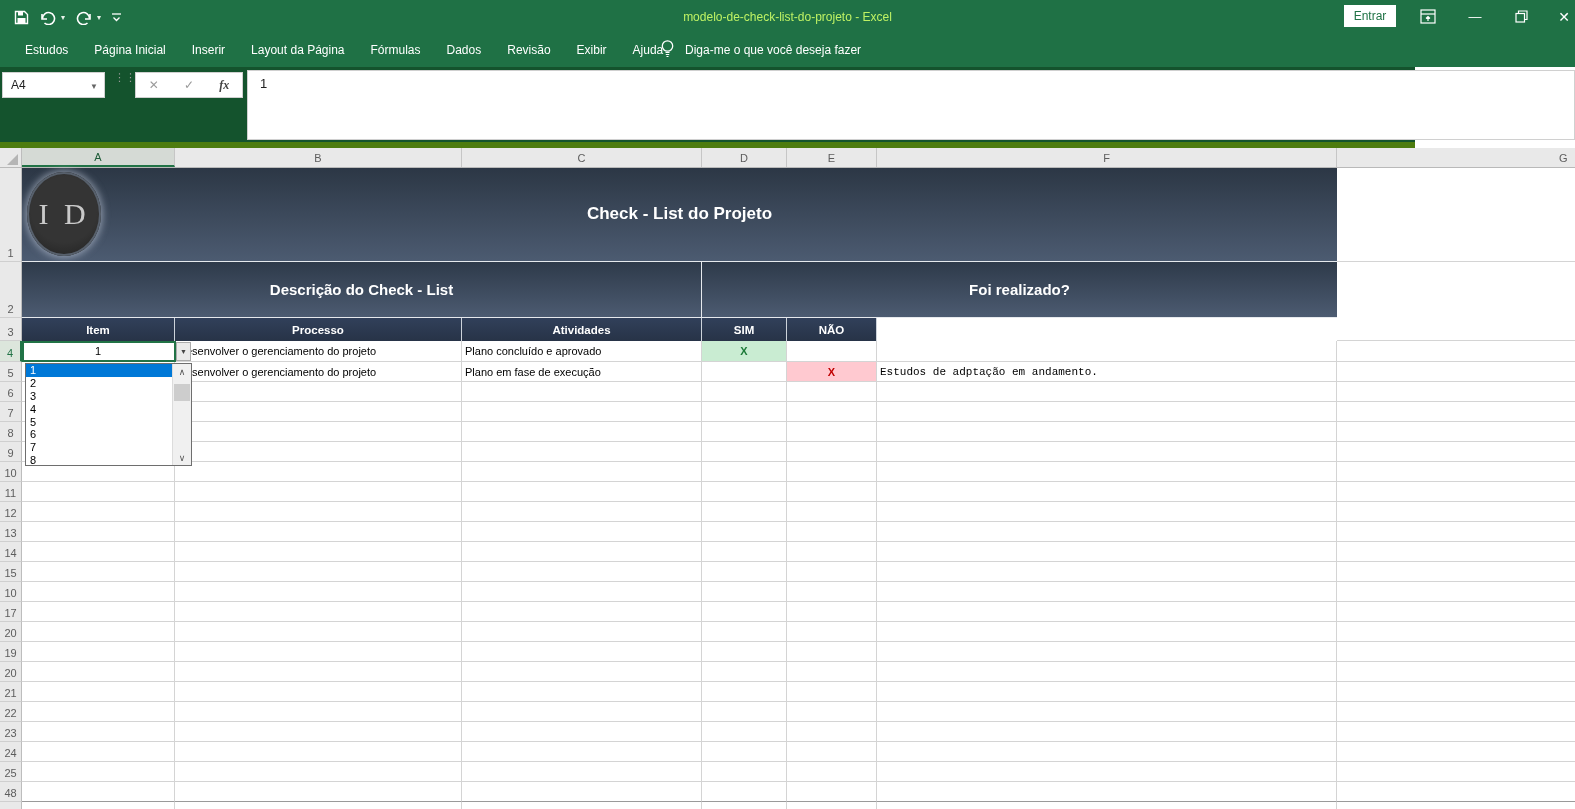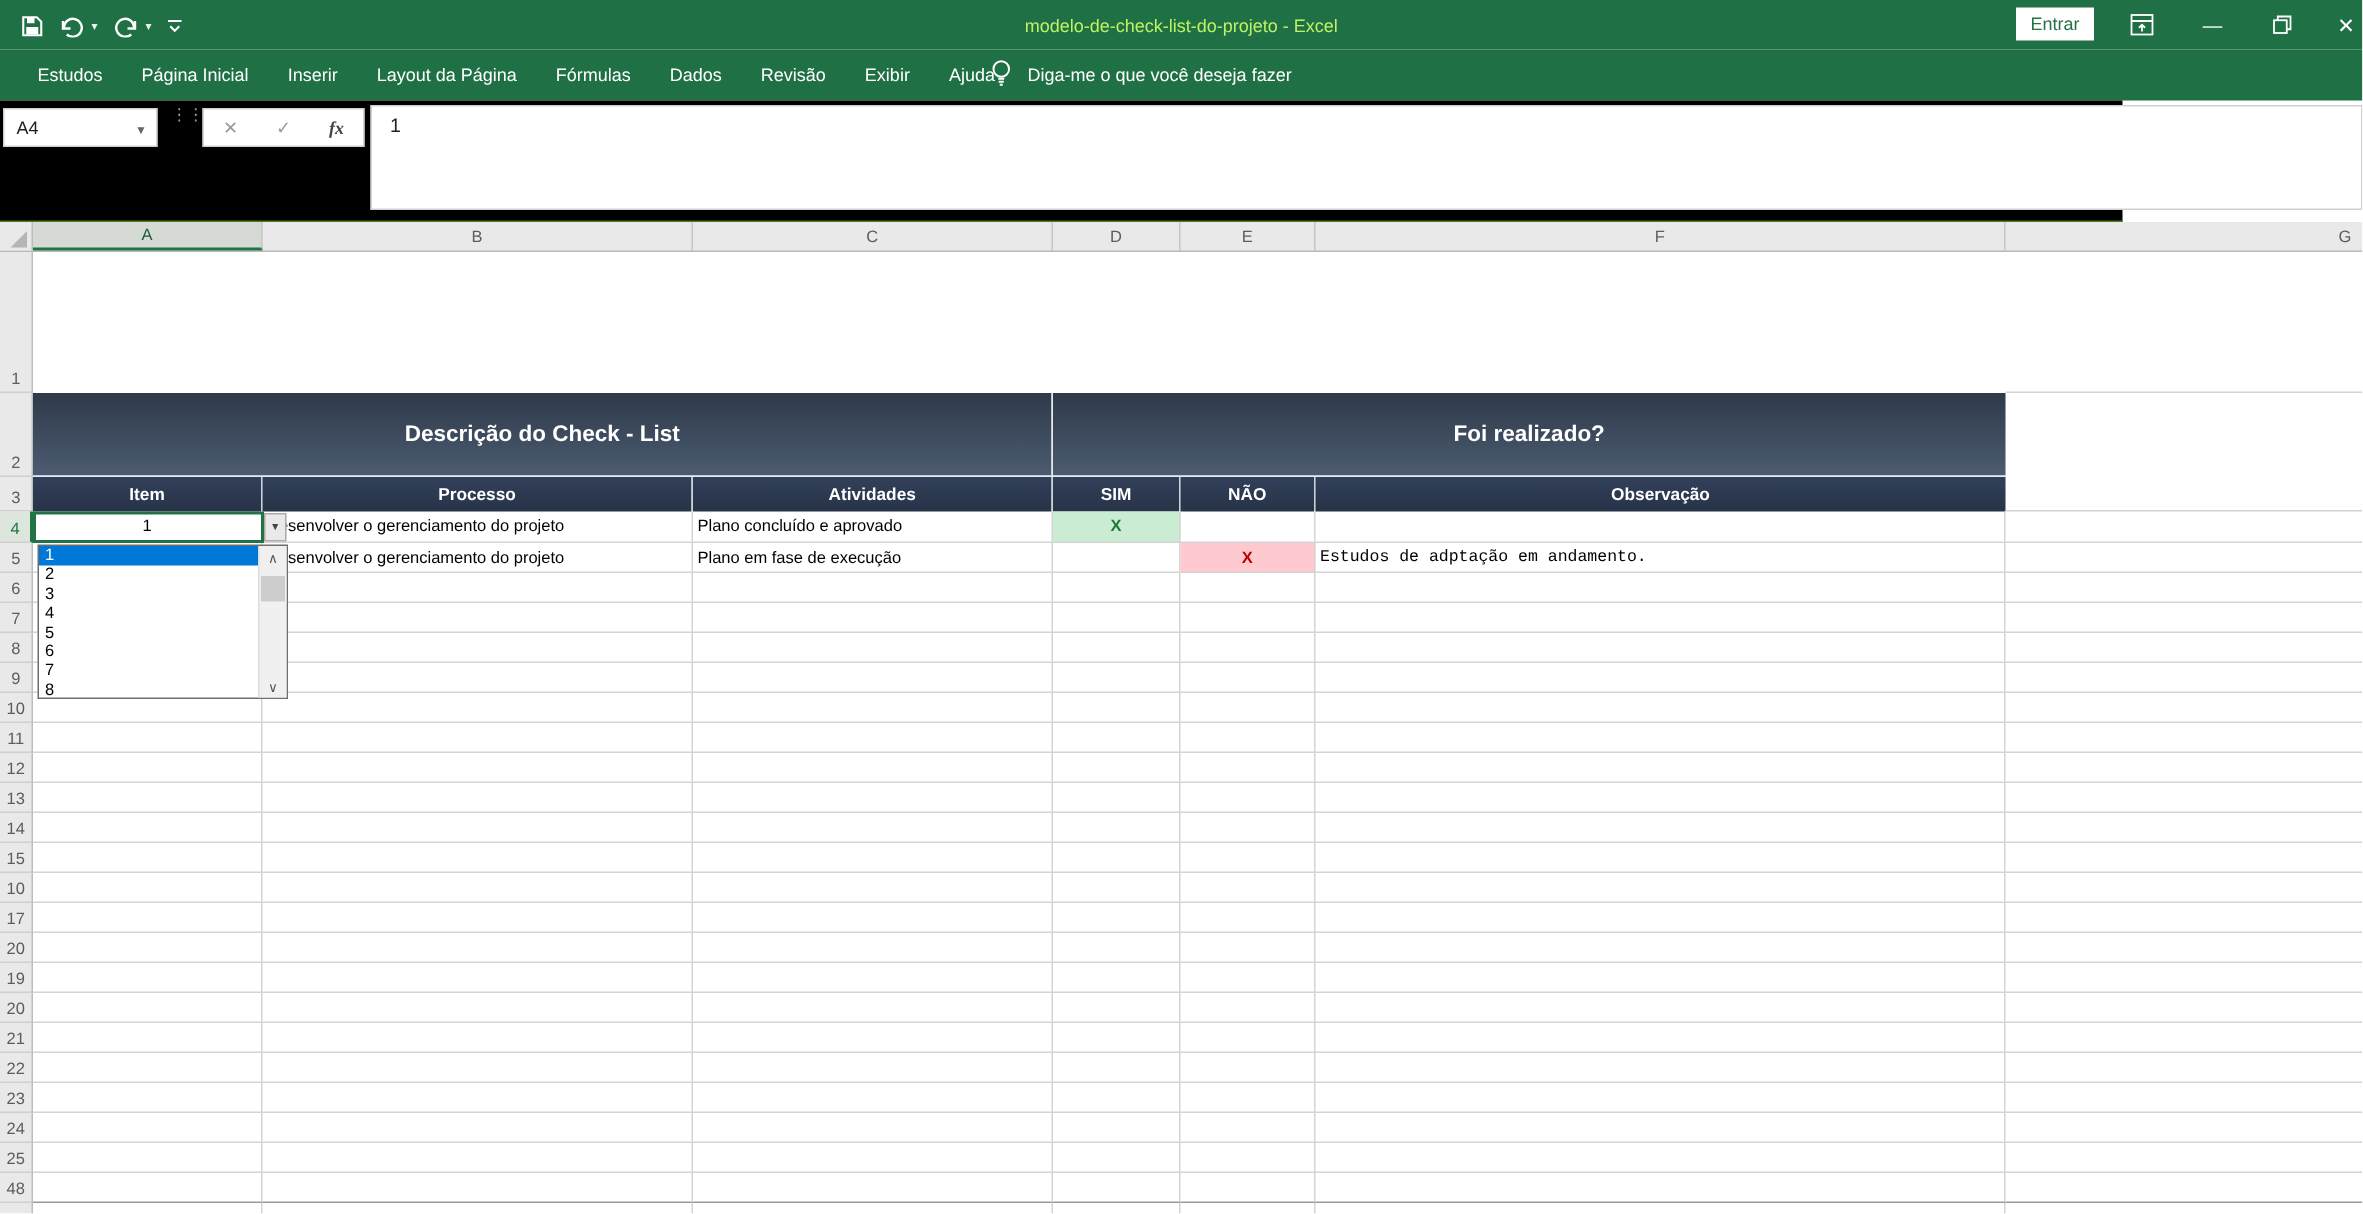--- a/index.html
+++ b/index.html
@@ -18,21 +18,21 @@
   .winbtn{position:absolute;top:0;height:33px;width:34px;display:flex;align-items:center;justify-content:center;color:#fff;}
 
   
   .tabsrow{position:absolute;left:0;top:33px;width:1575px;height:34px;background:#1f7145;}
   .tabs{position:absolute;left:0;top:0;height:34px;display:flex;align-items:center;padding-left:12px;}
   .tab{color:#fff;font-size:12px;padding:0 13px;height:34px;display:flex;align-items:center;cursor:pointer;white-space:nowrap;}
   .tellme{position:absolute;left:660px;top:0;height:34px;display:flex;align-items:center;gap:10px;color:#fff;font-size:12px;}
   .comment-ic{position:absolute;left:1556px;top:38px;}
 
   
-  .fstrip{position:absolute;left:0;top:67px;width:1415px;height:81px;background:#000000;border-bottom:1px solid #4d7c0f;box-sizing:border-box;}
+  .fstrip{position:absolute;left:0;top:67px;width:1415px;height:81px;background:#14532d;border-bottom:6px solid #4d7c0f;box-sizing:border-box;}
   .namebox{position:absolute;left:2px;top:5px;width:103px;height:26px;background:#fff;border:1px solid #d0d0d0;box-sizing:border-box;
            font-size:12px;color:#222;display:flex;align-items:center;padding-left:8px;}
   .namebox .dd{position:absolute;right:6px;top:9px;font-size:8px;color:#666;}
   .grip{position:absolute;left:114px;top:8px;width:6px;height:20px;color:#9a9a9a;font-size:11px;letter-spacing:0;line-height:5px;}
   .fxbtns{position:absolute;left:135px;top:5px;width:108px;height:26px;background:#fff;border:1px solid #d0d0d0;box-sizing:border-box;
           display:flex;align-items:center;}
   .fxbtns span{flex:1;text-align:center;font-size:12px;color:#9b9b9b;}
   .fxbtns .fx{color:#444;font-family:"Liberation Serif",serif;font-style:italic;font-weight:bold;}
   .finput{position:absolute;left:247px;top:3px;width:1328px;height:70px;background:#fff;border:1px solid #d0d0d0;box-sizing:border-box;
           font-size:13px;color:#222;padding:5px 0 0 12px;}
@@ -184,29 +184,32 @@
       <div class="colhdr" style="left: 175px; width: 287px;">B</div>
       <div class="colhdr" style="left: 462px; width: 240px;">C</div>
       <div class="colhdr" style="left: 702px; width: 85px;">D</div>
       <div class="colhdr" style="left: 787px; width: 90px;">E</div>
       <div class="colhdr" style="left: 877px; width: 460px;">F</div>
       <div class="colhdr" style="left: 1337px; width: 238px; justify-content: flex-start; padding-left: 222px; border-right: none;">G</div>
     </div>
 
   <div class="sheet" id="sheet">
 
+    <div class="band1">
+      <div class="logo">I D</div>
+      <div class="btitle">Check - List do Projeto</div>
+    </div>
     <div class="band2" style="left:22px;width:680px;border-right:1px solid #e6e9ed;">Descrição do Check - List</div>
     <div class="band2" style="left:702px;width:635px;">Foi realizado?</div>
 
     <div class="hdr3" style="left:22px;width:153px;">Item</div>
     <div class="hdr3" style="left:175px;width:287px;">Processo</div>
     <div class="hdr3" style="left:462px;width:240px;">Atividades</div>
     <div class="hdr3" style="left:702px;width:85px;">SIM</div>
     <div class="hdr3" style="left:787px;width:90px;">NÃO</div>
-    <div class="hdr3" style="left:877px;width:460px;border-right:none;">Observação</div>
 
     <div class="selbox"></div>
     <div class="ddbtn">▼</div>
 
     <div class="ddlist">
       <div id="dditems">
           <div class="dditem sel">1</div>
           <div class="dditem">2</div>
           <div class="dditem">3</div>
           <div class="dditem">4</div>

